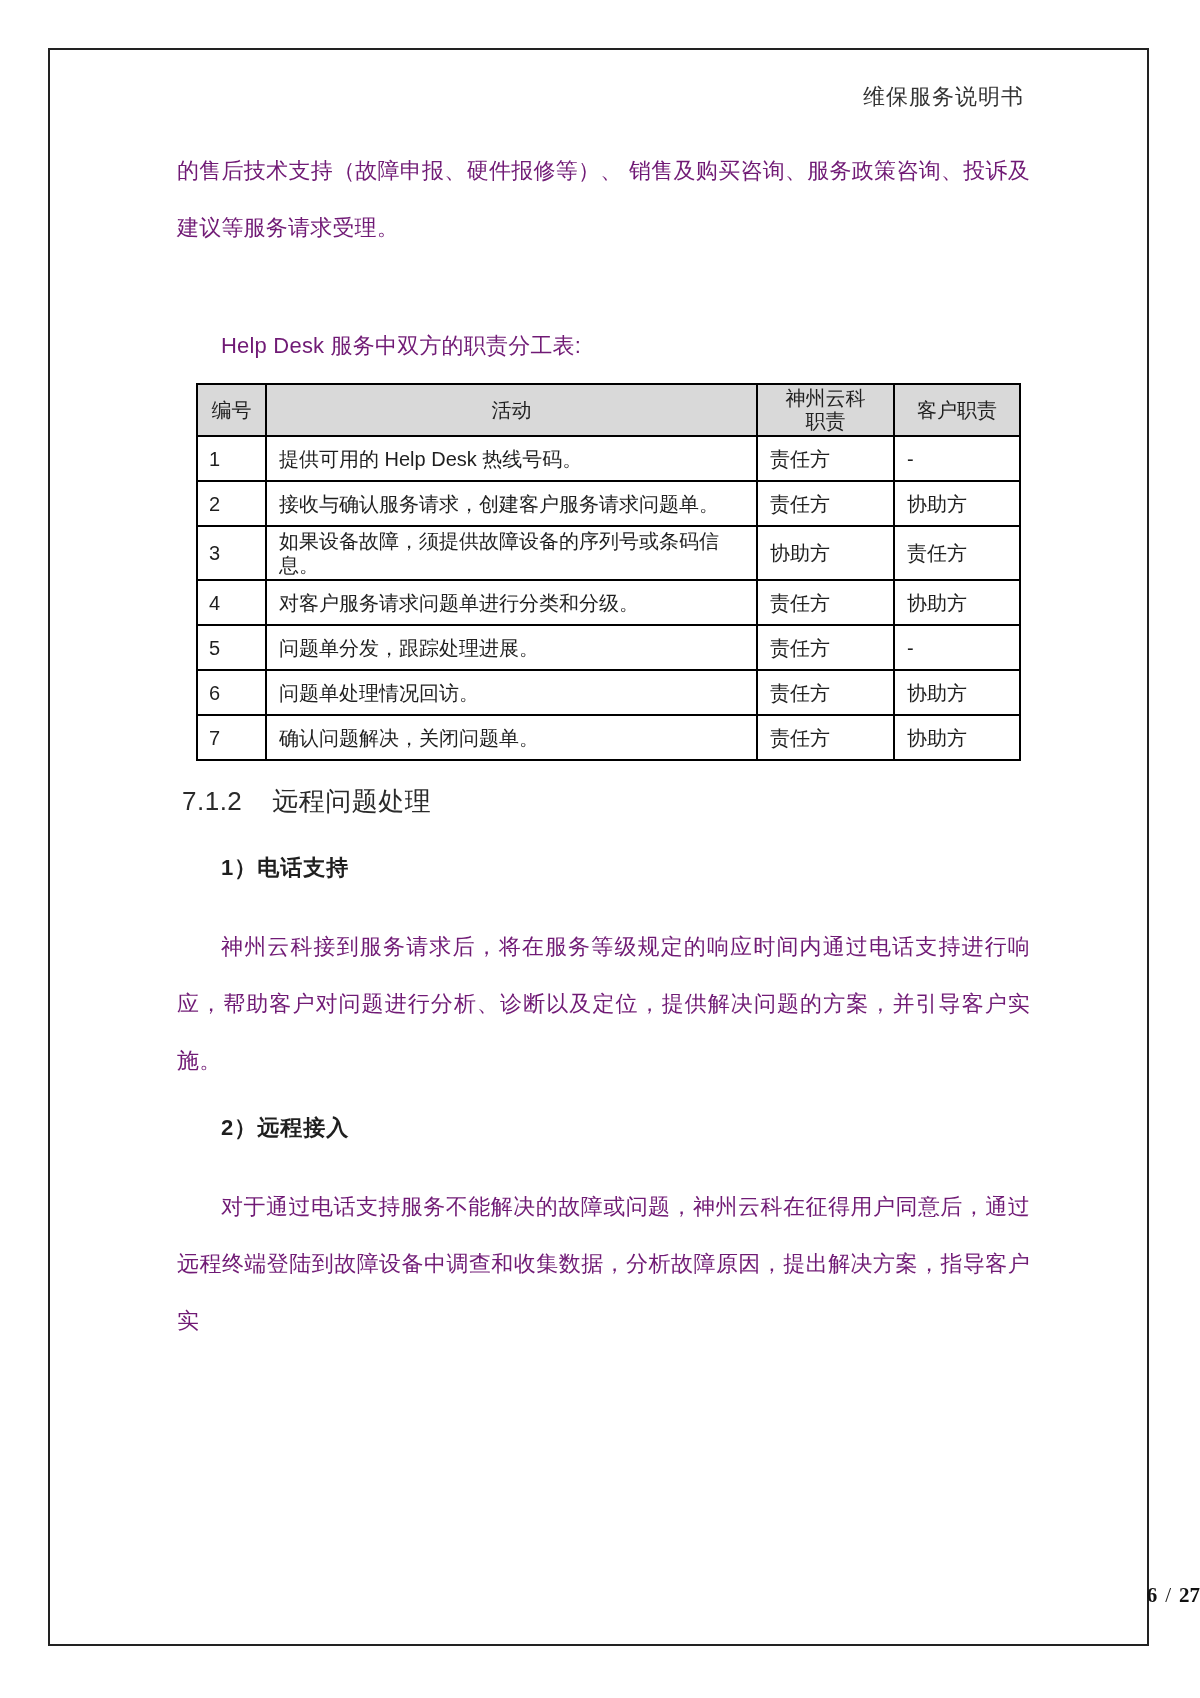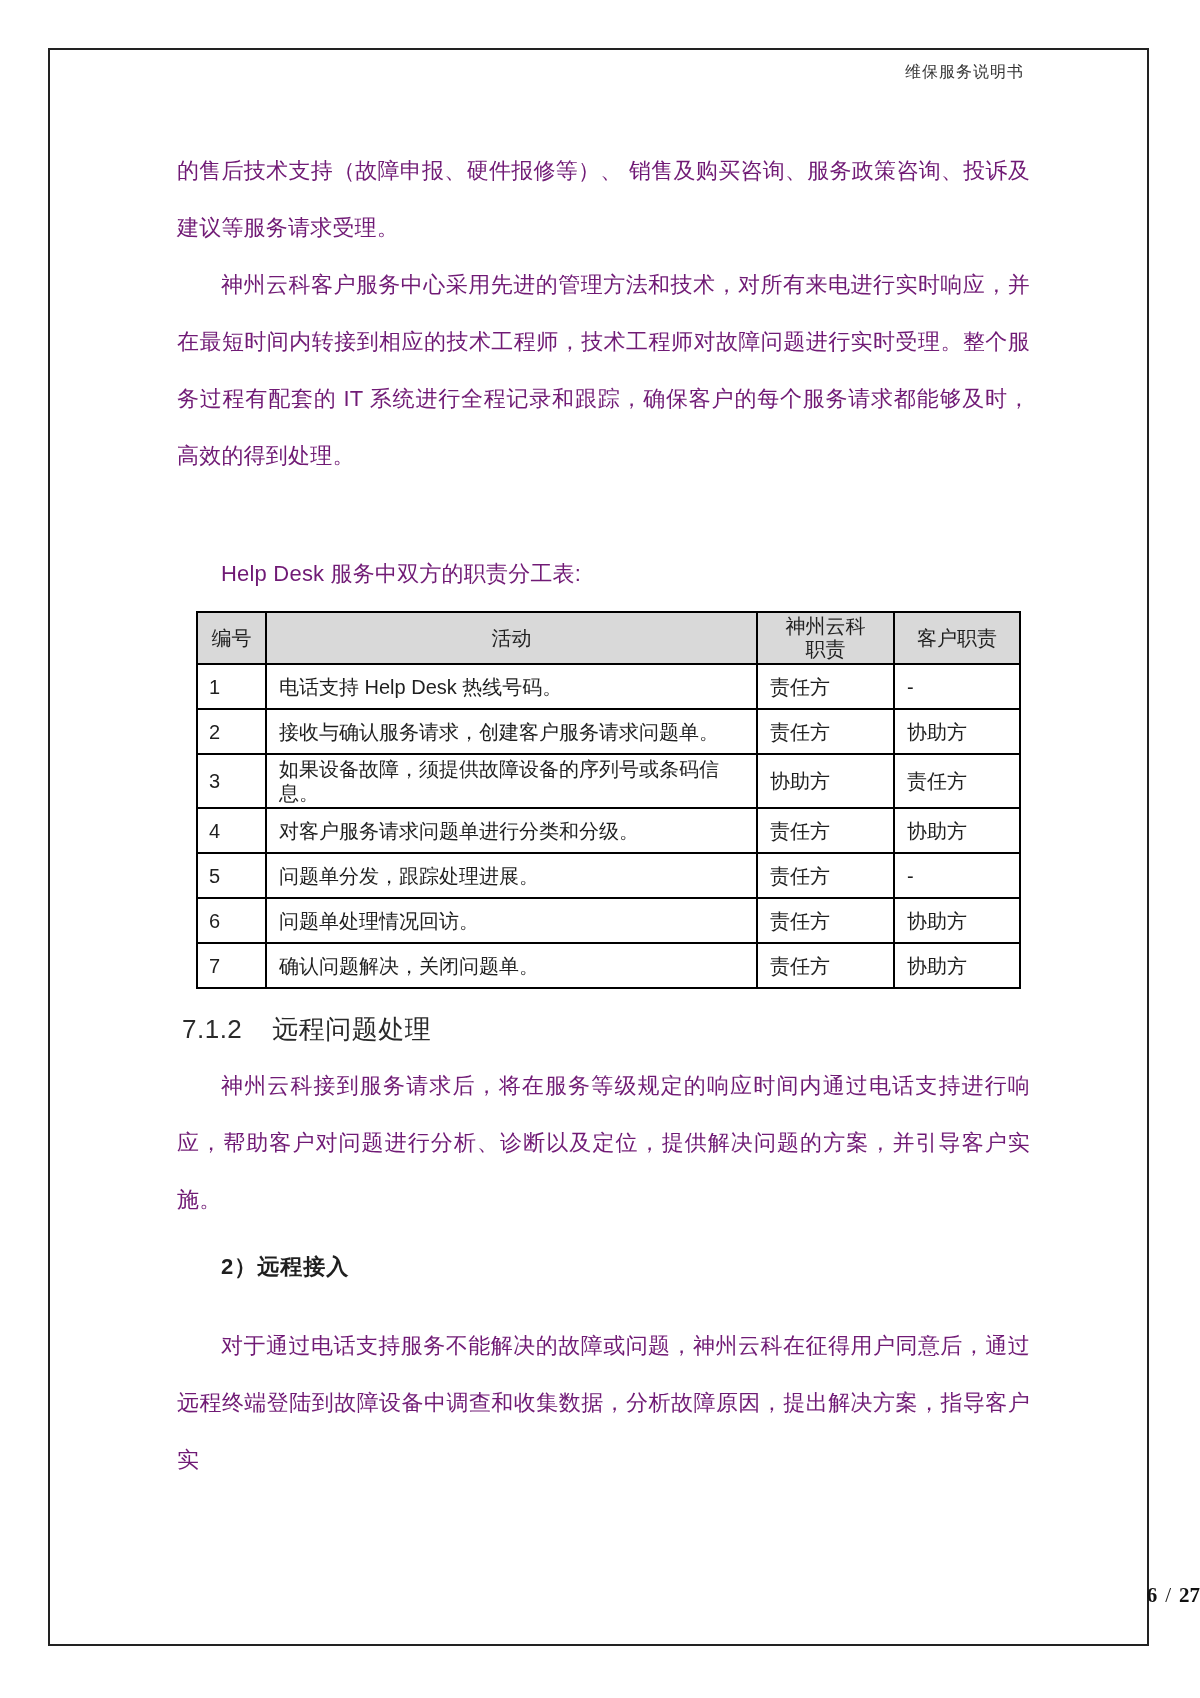--- a/index.html
+++ b/index.html
@@ -7,23 +7,23 @@
     width:1200px;height:1698px;position:relative;overflow:hidden;
     font-family:"Liberation Sans","DejaVu Sans",sans-serif;
     color:#262626;
     -webkit-font-smoothing:antialiased;
   }
   .page-border{
     position:absolute;left:48px;top:48px;width:1101px;height:1598px;
     border:2px solid #222222;box-sizing:border-box;pointer-events:none;
   }
   .doc-header{
-    position:absolute;top:62px;right:176px;
+    position:absolute;top:82px;right:176px;
     font-family:Liberation Serif, serif;
-    font-size:16px;color:#333333;letter-spacing:1px;
+    font-size:22px;color:#333333;letter-spacing:1px;
   }
   .content{
     position:absolute;left:177px;top:0;width:853px;
   }
   .para{
     font-size:22px;line-height:57px;text-align:justify;
     margin:0;color:#701a75;letter-spacing:0.2px;
   }
   .indent{text-indent:2em;}
   .p1{margin-top:142px;}
@@ -74,21 +74,20 @@
 <body>
 
 <div class="page-border"></div>
 
 <div class="doc-header">维保服务说明书</div>
 
 <div class="content">
 
   <p class="para p1">的售后技术支持（故障申报、硬件报修等）、 销售及购买咨询、服务政策咨询、投诉及建议等服务请求受理。</p>
 
-  <p class="para indent p2">神州云科客户服务中心采用先进的管理方法和技术，对所有来电进行实时响应，并在最短时间内转接到相应的技术工程师，技术工程师对故障问题进行实时受理。整个服务过程有配套的 IT 系统进行全程记录和跟踪，确保客户的每个服务请求都能够及时，高效的得到处理。</p>
 
   <p class="para indent table-caption">Help Desk 服务中双方的职责分工表:</p>
 
   <table class="resp-table">
     <colgroup>
       <col class="col-no">
         <col class="col-act">
         <col class="col-vendor">
         <col class="col-cust">
     </colgroup>
@@ -99,21 +98,21 @@
         <th class="hdr-two-line">
           <span>神州云科</span>
           <span>职责</span>
         </th>
         <th>客户职责</th>
       </tr>
     </thead>
     <tbody>
       <tr>
         <td class="cell-no">1</td>
-        <td>电话支持 Help Desk 热线号码。</td>
+        <td>提供可用的 Help Desk 热线号码。</td>
         <td>责任方</td>
         <td>-</td>
       </tr>
       <tr>
         <td class="cell-no">2</td>
         <td>接收与确认服务请求，创建客户服务请求问题单。</td>
         <td>责任方</td>
         <td>协助方</td>
       </tr>
       <tr>
@@ -147,20 +146,21 @@
         <td>协助方</td>
       </tr>
     </tbody>
   </table>
 
   <div class="section-heading">
     <span class="sec-num">7.1.2</span><span>远程问题处理</span>
   </div>
 
 
+  <p class="subhead">1）电话支持</p>
 
   <p class="para indent p5">神州云科接到服务请求后，将在服务等级规定的响应时间内通过电话支持进行响应，帮助客户对问题进行分析、诊断以及定位，提供解决问题的方案，并引导客户实施。</p>
 
   <p class="subhead subhead2">2）远程接入</p>
 
   <p class="para indent p6">对于通过电话支持服务不能解决的故障或问题，神州云科在征得用户同意后，通过远程终端登陆到故障设备中调查和收集数据，分析故障原因，提出解决方案，指导客户实</p>
 
 </div>
 
 <div class="doc-footer">

